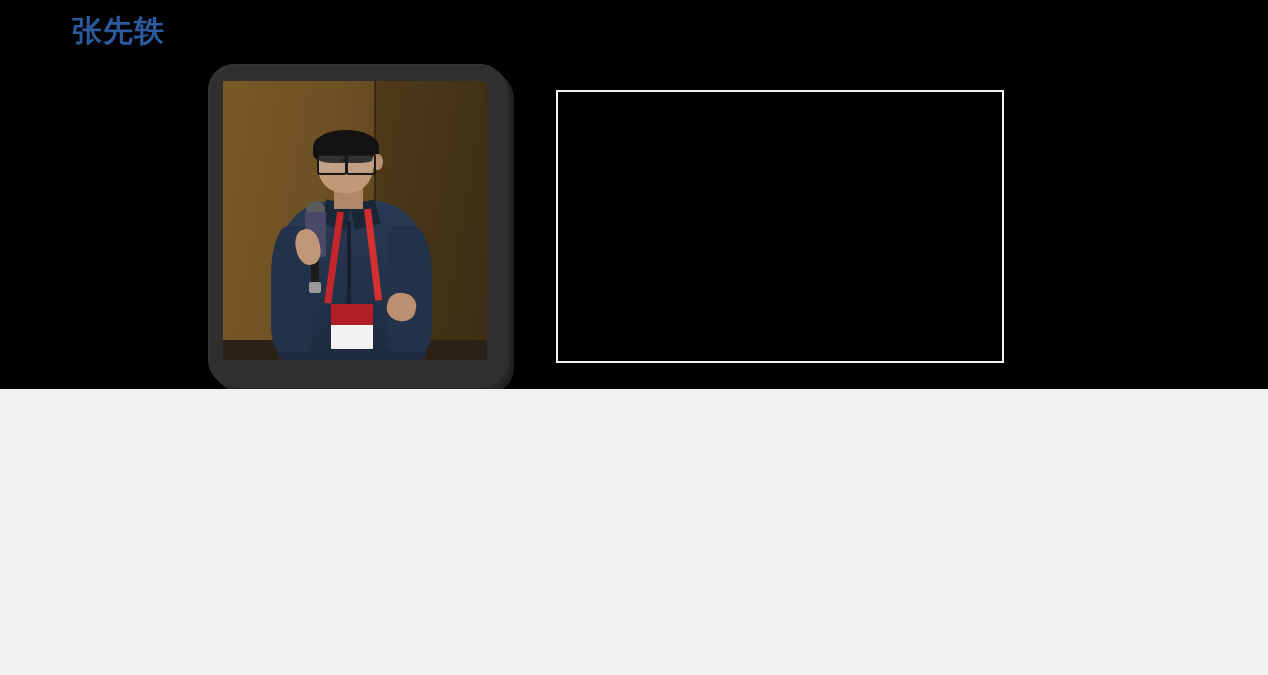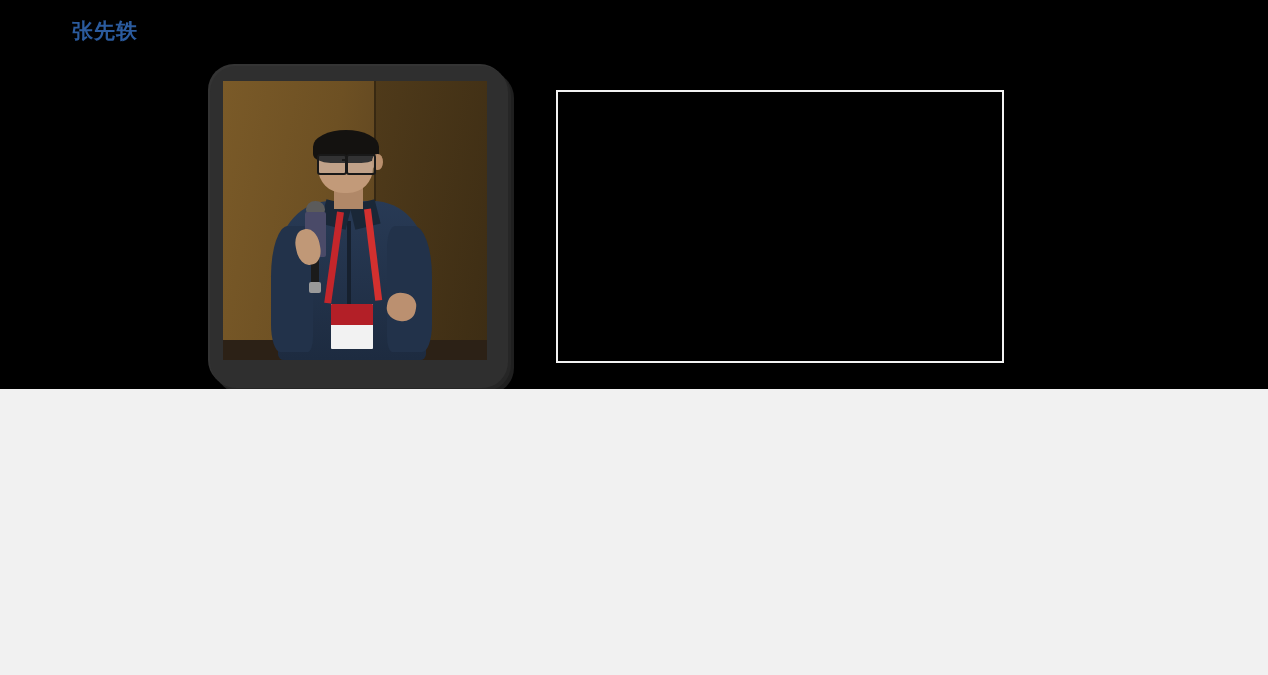--- a/index.html
+++ b/index.html
@@ -21,21 +21,21 @@
     left: 0; top: 0;
     width: 1268px;
     height: 389px;
     background: #000000;
   }
 
   #slide-title {
     position: absolute;
     left: 72px;
     top: 12px;
-    font-size: 21px;
+    font-size: 30px;
     font-weight: bold;
     color: #2b5b9e;
     letter-spacing: 1px;
     line-height: 38px;
     white-space: nowrap;
   }
 
   
   #photo-frame {
     position: absolute;

